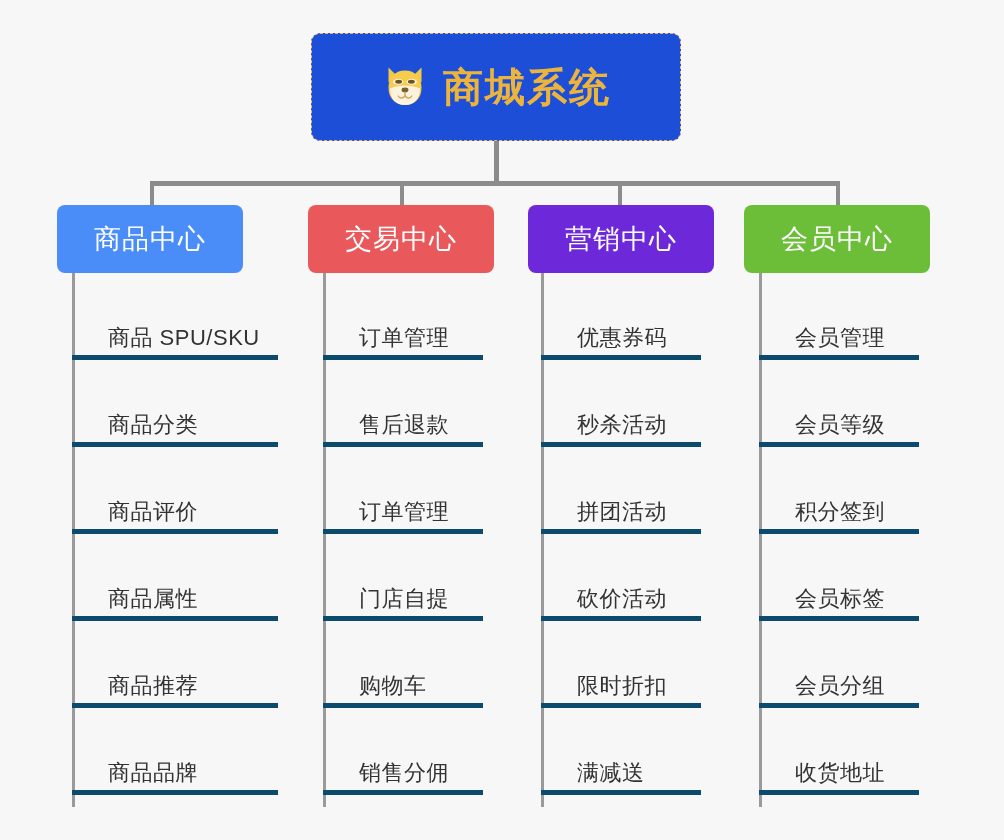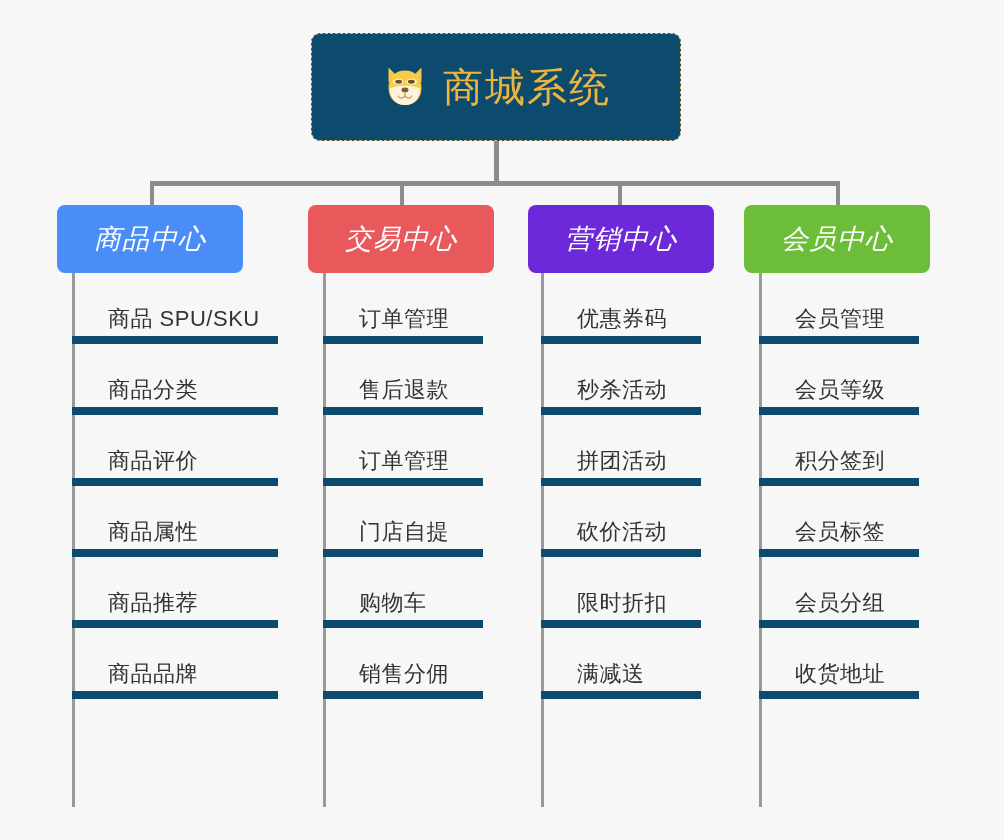--- a/index.html
+++ b/index.html
@@ -64,59 +64,58 @@
     height: 68px;
     box-sizing: border-box;
     border-radius: 8px;
     display: flex;
     align-items: center;
     justify-content: center;
     color: #ffffff;
     font-size: 27px;
     letter-spacing: 1px;
     white-space: nowrap;
-    font-style: italic;
   }
 
   
   .leaf-col {
     position: absolute;
     top: 273px;
   }
   .spine {
     position: absolute;
     left: 0;
     top: 0;
     width: 3px;
     background: #9a9a9a;
   }
   .leaf-item {
     position: relative;
     box-sizing: border-box;
-    height: 71px;
-    border-bottom: 8px solid #0c4a6e;
+    height: 87px;
+    border-bottom: 5px solid #0c4a6e;
     display: flex;
     align-items: flex-end;
     padding-left: 36px;
     padding-bottom: 4px;
   }
   .leaf-label {
     font-size: 22px;
     color: #333333;
     line-height: 1.25;
     white-space: nowrap;
     letter-spacing: 0.5px;
   }
 </style>
 </head>
 <body style="background: rgb(247, 247, 247);">
 
 <div id="chart">
 
-  <div class="root-node" style="background: #0c4a6e; border-color: rgb(232, 187, 99);">
+  <div class="root-node" style="background: #1d4ed8; border-color: rgb(232, 187, 99); font-weight: bold;">
     <svg class="shiba-icon" viewBox="0 0 64 64">
       <path d="M10 6 L10 26 L22 18 Z" fill="#f5c842"></path>
       <path d="M54 6 L54 26 L42 18 Z" fill="#f5c842"></path>
       <path d="M32 10 C46 10 54 20 54 33 C54 47 45 56 32 56 C19 56 10 47 10 33 C10 20 18 10 32 10 Z" fill="#f7cc4a"></path>
       <path d="M12 34 C12 34 20 30 32 30 C44 30 52 34 52 34 C52 48 44 56 32 56 C20 56 12 48 12 34 Z" fill="#fdf3dc"></path>
       <ellipse cx="23" cy="25" rx="7" ry="4" fill="#fdf3dc"></ellipse>
       <ellipse cx="41" cy="25" rx="7" ry="4" fill="#fdf3dc"></ellipse>
       <ellipse cx="23.5" cy="25" rx="4.6" ry="2.6" fill="#6b5327"></ellipse>
       <ellipse cx="40.5" cy="25" rx="4.6" ry="2.6" fill="#6b5327"></ellipse>
       <ellipse cx="32" cy="36" rx="4.6" ry="3.2" fill="#7a5f2c"></ellipse>

